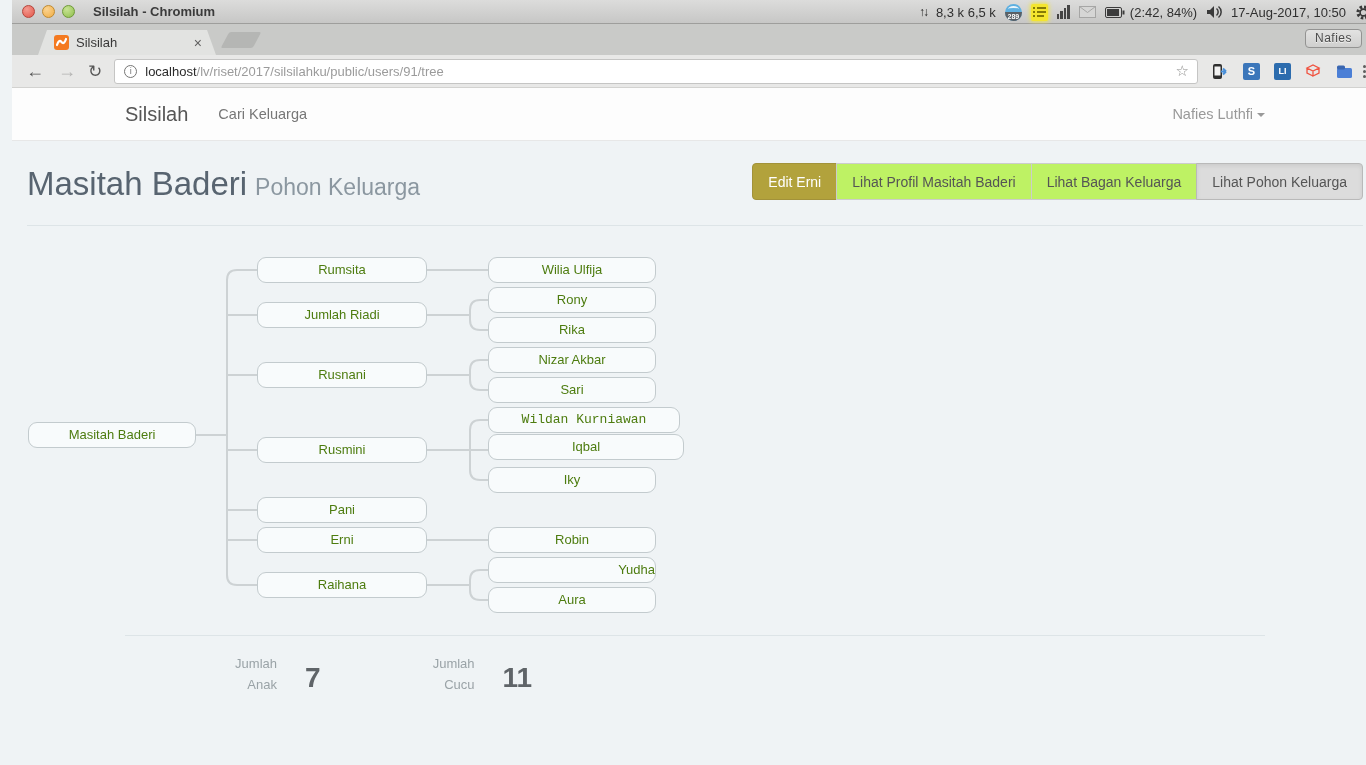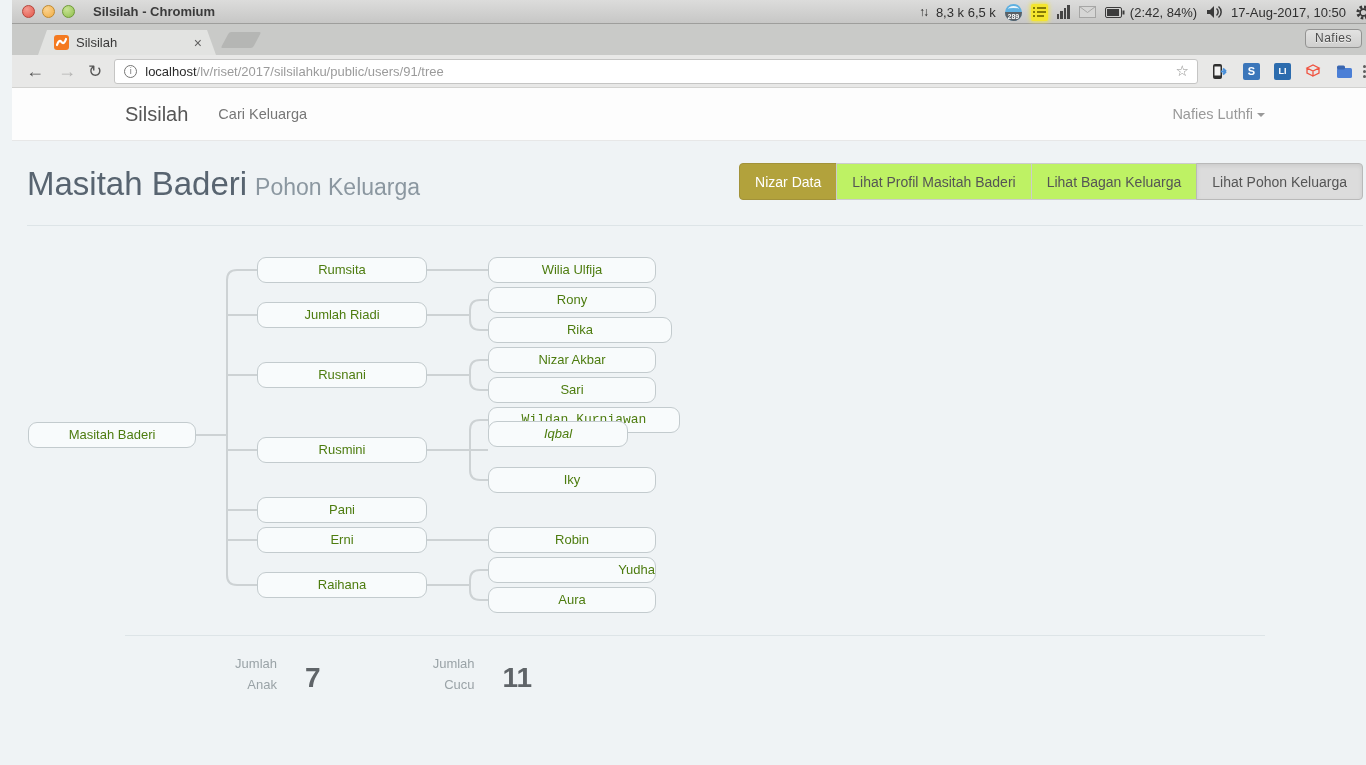--- a/index.html
+++ b/index.html
@@ -232,43 +232,43 @@
       <span class="brand">Silsilah</span>
       <span class="nav-link">Cari Keluarga</span>
       <span class="nav-user"><span>Nafies Luthfi</span><span class="caret"></span></span>
     </div>
   </div>
 
   <div class="cf">
     <div class="page-header">
       <h1>Masitah Baderi</h1><span class="sub">Pohon Keluarga</span>
       <div class="actions">
-        <button class="btn edit">Nizar Data</button>
+        <button class="btn edit">Edit Erni</button>
         <button class="btn">Lihat Profil Masitah Baderi</button>
         <button class="btn">Lihat Bagan Keluarga</button>
         <button class="btn active">Lihat Pohon Keluarga</button>
       </div>
     </div>
     <hr class="full">
     <div id="tree">
         <svg width="700" height="365">
           <path d="M169 187 H200 M230 22 H210 Q200 22 200 32 V327 Q200 337 210 337 H230 M200 67 H230 M200 127 H230 M200 202 H230 M200 262 H230 M200 292 H230 M400 22 H461 M400 67 H443 M461 52 H453 Q443 52 443 62 V72 Q443 82 453 82 H461 M400 127 H443 M461 112 H453 Q443 112 443 122 V132 Q443 142 453 142 H461 M400 202 H443 M461 172 H453 Q443 172 443 182 V222 Q443 232 453 232 H461 M443 202 H461 M400 292 H461 M400 337 H443 M461 322 H453 Q443 322 443 332 V342 Q443 352 453 352 H461 " fill="none" stroke="#cdd2d4" stroke-width="2"></path>
         </svg>
         <div class="node" style="left: 1px; width: 168px; top: 174px;">Masitah Baderi</div>
         <div class="node" style="left: 230px; width: 170px; top: 9px;">Rumsita</div>
         <div class="node" style="left: 461px; width: 168px; top: 9px;">Wilia Ulfija</div>
         <div class="node" style="left: 230px; width: 170px; top: 54px;">Jumlah Riadi</div>
         <div class="node" style="left: 461px; width: 168px; top: 39px;">Rony</div>
-        <div class="node" style="left: 461px; width: 184px; top: 69px;">Rika</div>
+        <div class="node" style="left: 461px; width: 168px; top: 69px;">Rika</div>
         <div class="node" style="left: 230px; width: 170px; top: 114px;">Rusnani</div>
         <div class="node" style="left: 461px; width: 168px; top: 99px;">Nizar Akbar</div>
         <div class="node" style="left: 461px; width: 168px; top: 129px;">Sari</div>
         <div class="node" style="left: 230px; width: 170px; top: 189px;">Rusmini</div>
         <div class="node" style="left: 461px; width: 192px; top: 159px; font-family: Liberation Mono, monospace;">Wildan Kurniawan</div>
-        <div class="node" style="left: 461px; width: 140px; top: 173px; font-style: italic;">Iqbal</div>
+        <div class="node" style="left: 461px; width: 196px; top: 186px;">Iqbal</div>
         <div class="node" style="left: 461px; width: 168px; top: 219px;">Iky</div>
         <div class="node" style="left: 230px; width: 170px; top: 249px;">Pani</div>
         <div class="node" style="left: 230px; width: 170px; top: 279px;">Erni</div>
         <div class="node" style="left: 461px; width: 168px; top: 279px;">Robin</div>
         <div class="node" style="left: 230px; width: 170px; top: 324px;">Raihana</div>
         <div class="node" style="left: 461px; width: 168px; top: 309px; text-align: right;">Yudha</div>
         <div class="node" style="left: 461px; width: 168px; top: 339px;">Aura</div>
       </div>
   </div>
 

